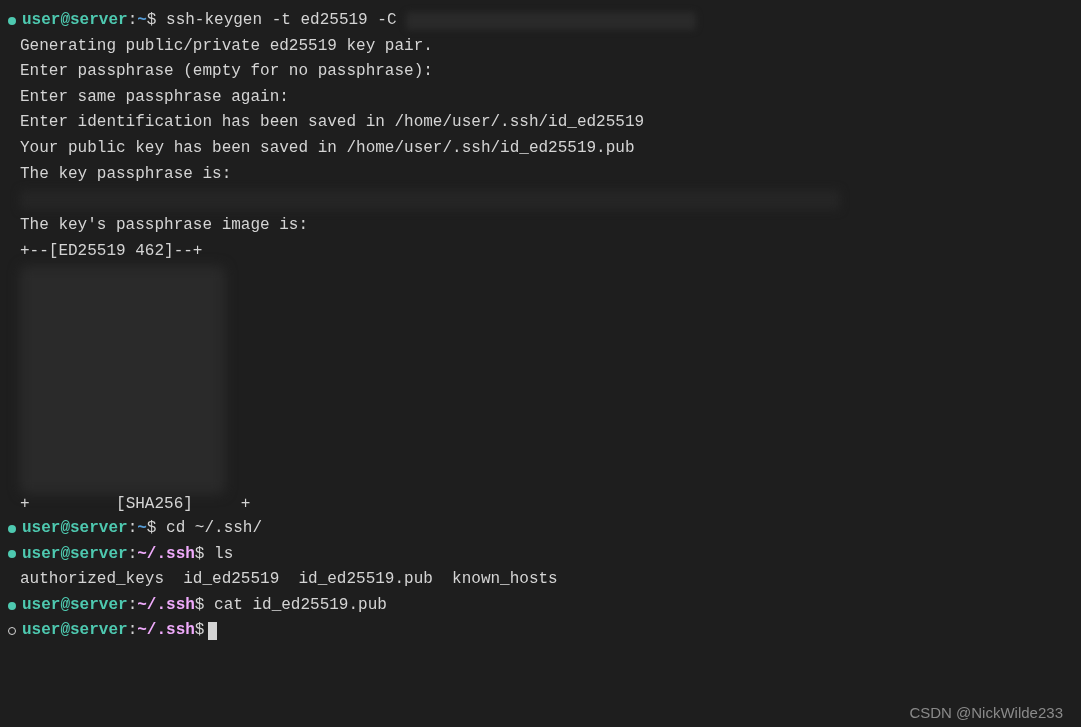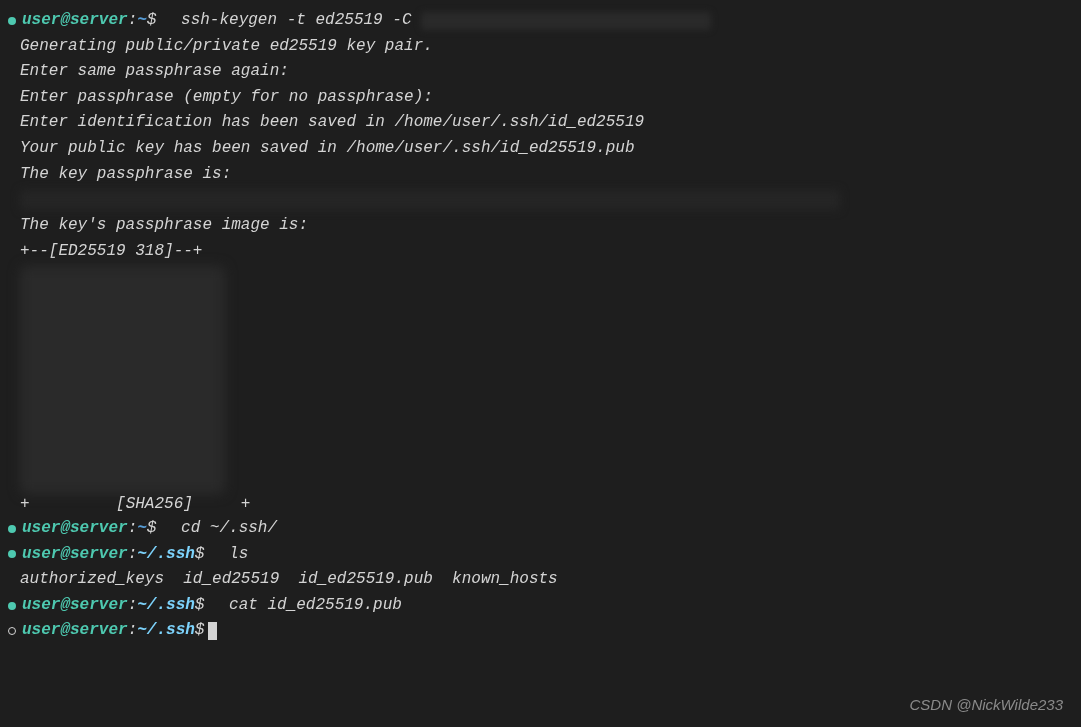--- a/index.html
+++ b/index.html
@@ -1,19 +1,18 @@
 <!DOCTYPE html>
 <html><head>
   <meta charset="utf-8">
   <style>
     * {
       margin: 0;
       padding: 0;
       box-sizing: border-box;
-      font-style: italic;
     }
     body {
       background-color: #1e1e1e;
       color: #d4d4d4;
       font-family: 'Consolas', 'Monaco', 'Courier New', monospace;
       font-size: 16px;
       line-height: 1.6;
       padding: 8px 0;
       width: 1081px;
       height: 727px;
@@ -48,29 +47,28 @@
       font-weight: bold;
     }
     .colon {
       color: #d4d4d4;
     }
     .tilde {
       color: #569cd6;
       font-weight: bold;
     }
     .path {
-      color: #7dd3fc;
+      color: #f0abfc;
       font-weight: bold;
     }
     .dollar {
       color: #d4d4d4;
     }
     .cmd {
       color: #d4d4d4;
-      margin-left: 15px;
     }
     .output {
       color: #d4d4d4;
       padding-left: 20px;
     }
     .redacted-inline {
       display: inline-block;
       background-color: #2a2a2a;
       border-radius: 4px;
       vertical-align: middle;
@@ -91,51 +89,51 @@
     .cursor {
       display: inline-block;
       width: 9px;
       height: 18px;
       background-color: #d4d4d4;
       vertical-align: middle;
       margin-left: 4px;
     }
     .watermark {
       position: absolute;
-      bottom: 10px;
+      bottom: 2px;
       right: 18px;
       color: #8a8a8a;
       font-size: 15px;
       font-family: Arial, sans-serif;
     }
     .pre-inline {
       white-space: pre;
     }
   </style>
 </head>
 <body>
 
 <div>
 
   <div class="line">
     <span class="bullet bullet-filled"></span>
     <span class="user">user@server</span><span class="colon">:</span><span class="tilde">~</span><span class="dollar">$ </span><span class="cmd">ssh-keygen -t ed25519 -C</span><span> </span><span class="redacted-inline" style="width:290px;height:18px;"></span>
   </div>
 
   <div class="line output">Generating public/private ed25519 key pair.</div>
+  <div class="line output">Enter passphrase (empty for no passphrase):</div>
   <div class="line output">Enter same passphrase again:</div>
-  <div class="line output">Enter passphrase (empty for no passphrase):</div>
   <div class="line output">Enter identification has been saved in /home/user/.ssh/id_ed25519</div>
   <div class="line output">Your public key has been saved in /home/user/.ssh/id_ed25519.pub</div>
   <div class="line output">The key passphrase is:</div>
 
   <div class="redacted-wide" style="width:820px;height:20px;margin-top:3px;margin-bottom:3px;"></div>
 
   <div class="line output">The key's passphrase image is:</div>
-  <div class="line output">+--[ED25519 318]--+</div>
+  <div class="line output">+--[ED25519 462]--+</div>
 
   <div class="redacted-block" style="width:205px;height:228px;margin-top:2px;margin-bottom:2px;"></div>
 
   <div class="line output pre-inline" style="position:relative;top:-4px;">+    <span>     [SHA256]     </span>+</div>
 
   <div class="line" style="margin-top:-6px;">
     <span class="bullet bullet-filled"></span>
     <span class="user">user@server</span><span class="colon">:</span><span class="tilde">~</span><span class="dollar">$ </span><span class="cmd">cd ~/.ssh/</span>
   </div>
 

